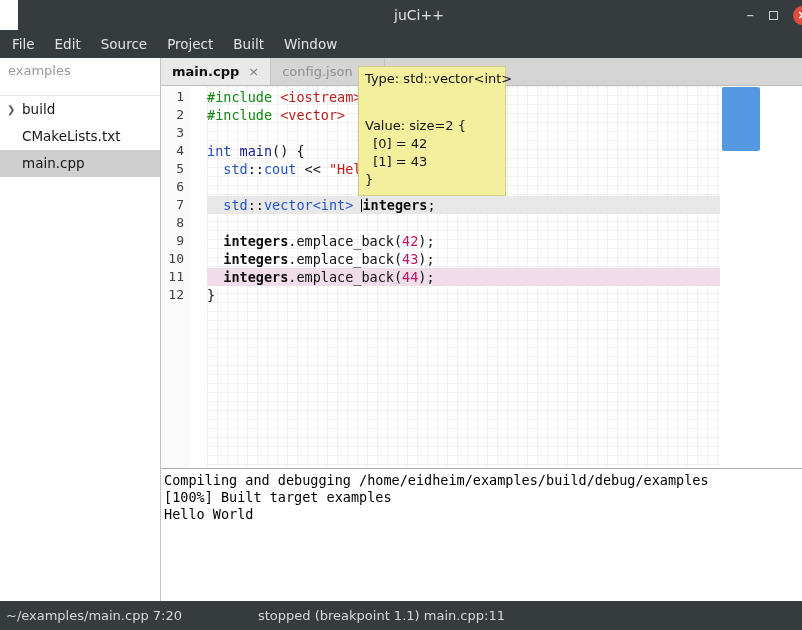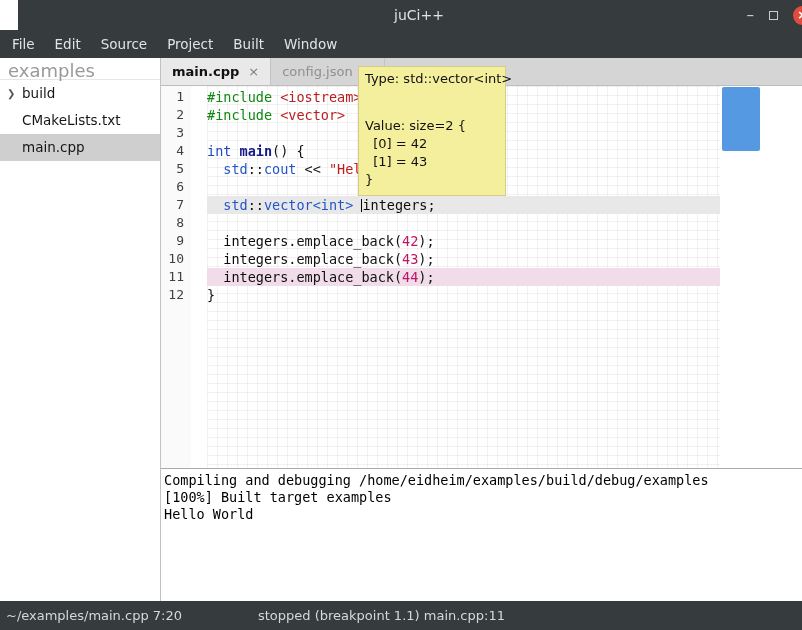--- a/index.html
+++ b/index.html
@@ -15,21 +15,21 @@
   .ctrl-max{display:flex;align-items:center}
   .max-box{display:inline-block;width:9px;height:9px;border:1px solid #c9cdce}
   .ctrl-close{width:19px;height:19px;border-radius:50%;background:#e14b3c;color:#fff;line-height:18px;font-size:13px;text-align:center;font-weight:bold}
 
   
   .menubar{position:absolute;left:0;top:30px;width:100%;height:28px;background:#363b3e;display:flex;padding-left:2px}
   .menu-item{padding:0 10px;line-height:28px;font-size:13.5px;color:#e2e4e4;cursor:default}
 
   
   .sidebar{position:absolute;left:0;top:58px;width:161px;height:543px;background:#fff;border-right:1px solid #c2c2c2}
-  .side-header{height:22px;line-height:26px;padding-left:8px;color:#9a9a9a;font-size:18px;border-bottom:1px solid #e6e6e6}
+  .side-header{height:38px;line-height:26px;padding-left:8px;color:#9a9a9a;font-size:13px;border-bottom:1px solid #e6e6e6}
   .side-row{position:relative;height:27px;line-height:27px;font-size:13.5px;color:#161616}
   .side-row.selected{background:#cfcfcf}
   .chevron{position:absolute;left:7px;top:0;font-size:10px;color:#555}
   .side-label{display:block;padding-left:22px;white-space:nowrap;overflow:hidden}
 
   
   .main{position:absolute;left:161px;top:58px;width:641px;height:543px}
   .tabbar{position:absolute;left:0;top:0;width:100%;height:28px;background:#d5d5d5;border-bottom:1px solid #bdbdbd;display:flex}
   .tab{display:flex;align-items:center;padding:0 11px;font-size:13px;color:#8f8f8f;border-right:1px solid #c3c3c3;white-space:nowrap}
   .tab.active{background:#e9e9e9;color:#111;font-weight:bold}
@@ -42,25 +42,25 @@
   .code-area{position:absolute;left:46px;top:0;width:529px;height:100%;padding-top:2px;
     background-image:linear-gradient(to right, rgba(0,0,0,0.05) 1px, transparent 1px),linear-gradient(to bottom, rgba(0,0,0,0.05) 1px, transparent 1px);
     background-size:10px 9px}
   .code-line{height:18px;font:13.5px/18px "DejaVu Sans Mono","Liberation Mono",monospace;white-space:pre;color:#111}
   .hl-current{background:#e8e8e8}
   .hl-break{background:#f1dcea}
   .tok-pl{color:#111}
   .tok-pre{color:#108810}
   .tok-inc{color:#bb1d1d}
   .tok-kw{color:#2149c4;font-weight:normal}
-  .tok-fn{color:#131a8a;font-weight:bold}
+  .tok-fn{color:#131a8a;font-weight:normal}
   .tok-type{color:#2255cc}
   .tok-num{color:#c01466}
   .tok-str{color:#c41a1a}
-  .tok-var{font-weight:normal;color:#0d0d0d}
+  .tok-var{font-weight:bold;color:#0d0d0d}
   .caret{display:inline-block;width:0;height:13px;border-left:1.6px solid #000;vertical-align:-2px}
 
   
   .minimap{position:absolute;left:559px;top:0;right:0;height:100%;background:#fff}
   .map-viewport{position:absolute;left:2px;top:1px;width:38px;height:64px;background:#5599e2;border-radius:2px}
 
   
   .output{position:absolute;left:0;top:410px;width:100%;height:116px;background:#fff;border-top:1px solid #ababab;padding:3px 3px}
   .out-line{font:13.5px/17px "DejaVu Sans Mono","Liberation Mono",monospace;white-space:pre;color:#000}
 

